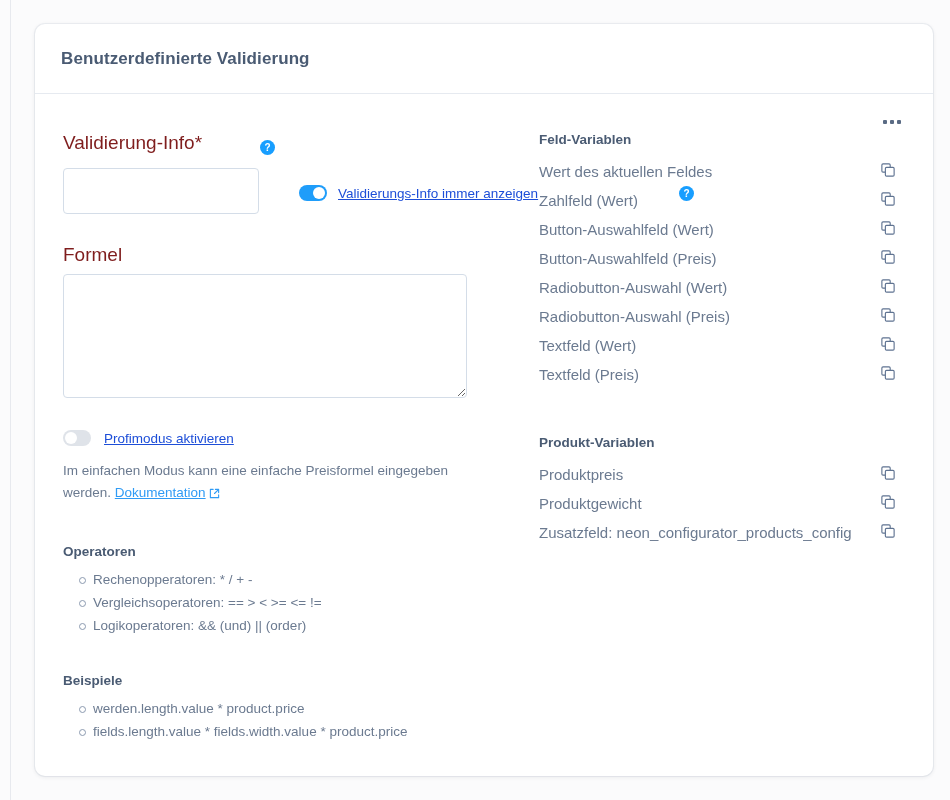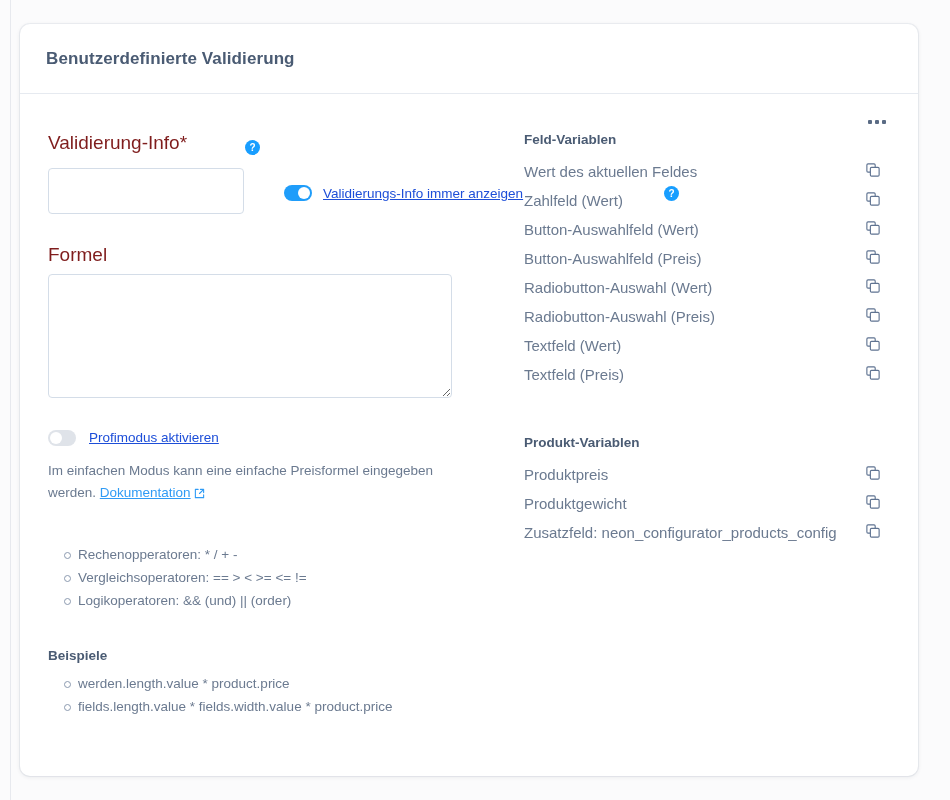--- a/index.html
+++ b/index.html
@@ -17,21 +17,21 @@
     overflow: hidden;
   }
   .left-rail {
     position: absolute;
     left: 10px; top: 0; bottom: 0;
     width: 1px;
     background: #e7e9ee;
   }
   .card {
     position: absolute;
-    left: 20px; top: 24px;
+    left: 35px; top: 24px;
     width: 898px; height: 752px;
     background: #ffffff;
     border-radius: 10px;
     box-shadow: 0 1px 4px rgba(40,50,70,0.10), 0 0 0 1px rgba(200,208,220,0.25);
   }
   .card-header {
     height: 70px;
     display: flex;
     align-items: center;
     padding: 0 26px;
@@ -152,20 +152,21 @@
     background: #fff;
     resize: vertical;
     outline: none;
     padding: 8px 10px;
     font-size: 13.5px;
     color: #4a5b73;
     font-family: "Liberation Sans", sans-serif;
   }
   .profi-row {
     display: flex;
+    align-items: center;
     gap: 13px;
     margin-top: 28px;
   }
   .hint-text {
     margin-top: 14px;
     font-size: 13.5px;
     color: #6b7a90;
     line-height: 1.62;
     max-width: 395px;
   }
@@ -281,20 +282,21 @@
           <div class="hint-text">
             <span>Im einfachen Modus kann eine einfache Preisformel eingegeben werden.</span>
             <a class="doc-link">Dokumentation</a><span class="ext-icon"><svg width="11" height="11" viewBox="0 0 12 12">
                   <path d="M4.5 1.5h-3v9h9v-3" fill="none" stroke="#2f9bf5" stroke-width="1.2" stroke-linecap="round" stroke-linejoin="round"></path>
                   <path d="M7 1.5h3.5V5" fill="none" stroke="#2f9bf5" stroke-width="1.2" stroke-linecap="round" stroke-linejoin="round"></path>
                   <path d="M10.3 1.7L6 6" fill="none" stroke="#2f9bf5" stroke-width="1.2" stroke-linecap="round"></path>
                 </svg></span>
           </div>
 
           <div class="op-section">
+            <div class="section-head">Operatoren</div>
             <ul class="bullets">
               <li>Rechenopperatoren: * / + -</li>
               <li>Vergleichsoperatoren: == &gt; &lt; &gt;= &lt;= !=</li>
               <li>Logikoperatoren: &amp;&amp; (und) || (order)</li>
             </ul>
           </div>
 
           <div class="ex-section">
             <div class="section-head">Beispiele</div>
             <ul class="bullets">

